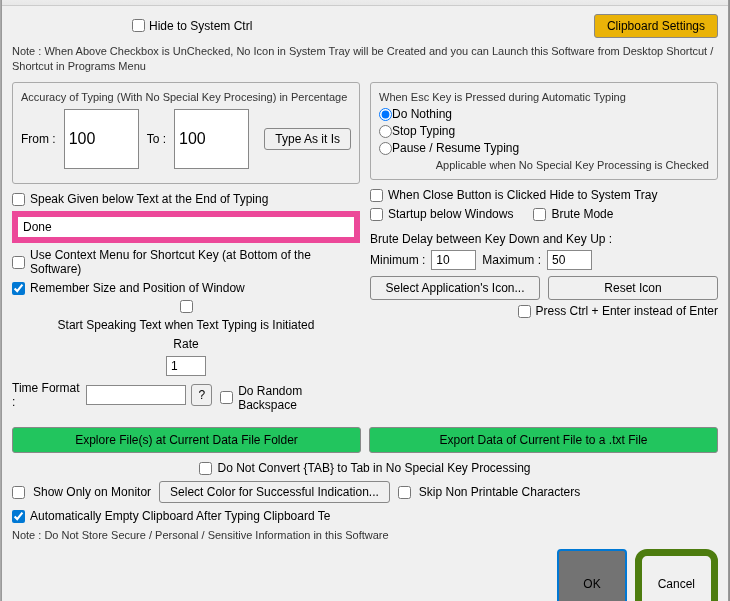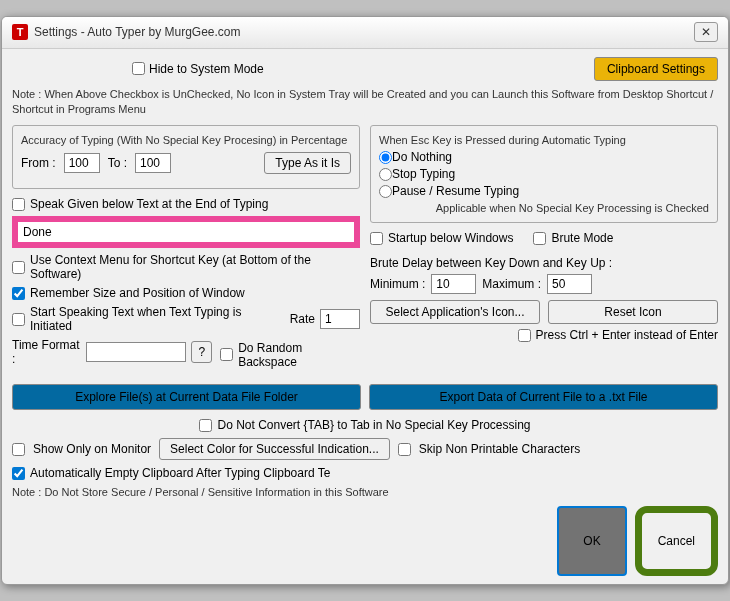--- a/index.html
+++ b/index.html
@@ -124,24 +124,24 @@
       margin-bottom: 6px;
     }
     .from-to-row {
       display: flex;
       align-items: center;
       gap: 8px;
       margin-bottom: 6px;
     }
     .field-label { font-size: 12px; }
     .num-input {
-      width: 36px;
-      border: 1px solid #888;
-      padding: 2px 4px;
-      font-size: 12px;
+      width: 75px;
+      border: 1px solid #888;
+      padding: 20px 4px;
+      font-size: 16px;
       background: white;
     }
     .type-as-is-btn {
       margin-left: auto;
       padding: 3px 10px;
       background: #f0f0f0;
       border: 1px solid #888;
       border-radius: 3px;
       cursor: pointer;
       font-size: 12px;
@@ -161,20 +161,21 @@
       font-size: 12px;
       background: white;
       margin-bottom: 5px;
     }
     .rate-row {
       display: flex;
       align-items: center;
       gap: 5px;
       font-size: 12px;
       margin-bottom: 5px;
+      flex-direction: column;
     }
     .rate-input {
       width: 40px;
       border: 1px solid #888;
       padding: 2px 4px;
       font-size: 12px;
       background: white;
     }
     .time-format-row {
       display: flex;
@@ -264,21 +265,21 @@
       margin-top: 4px;
     }
     .explore-export-row {
       display: flex;
       gap: 8px;
       margin-bottom: 8px;
     }
     .wide-btn {
       flex: 1;
       padding: 5px 8px;
-      background: #0369a1;
+      background: #22c55e;
       border: 1px solid #888;
       border-radius: 3px;
       cursor: pointer;
       font-size: 12px;
       text-align: center;
     }
 
     .tab-no-convert-row {
       display: flex;
       align-items: center;
@@ -358,21 +359,21 @@
       <span class="title-text">Settings - Auto Typer by MurgGee.com</span>
     </div>
     <button class="close-btn">✕</button>
   </div>
 
   <div class="content">
 
     <div class="top-row">
       <label class="hide-tray-label">
         <input type="checkbox" style="">
-        <span>Hide to System Mode</span>
+        <span>Hide to System Ctrl</span>
       </label>
       <button class="btn-clipboard">Clipboard Settings</button>
     </div>
 
     <div class="note-text">Note : When Above Checkbox is UnChecked, No Icon in System Tray will be Created and you can Launch this Software from Desktop Shortcut / Shortcut in Programs Menu</div>
 
     <div class="main-grid">
 
       <div class="left-panel">
 
@@ -443,20 +444,24 @@
             <span>Stop Typing</span>
           </div>
           <div class="radio-row">
             <input type="radio" name="esc_action" style="">
             <span>Pause / Resume Typing</span>
           </div>
           <div class="applicable-text">Applicable when No Special Key Processing is Checked</div>
         </div>
 
         <div class="right-checkboxes">
+          <div class="checkbox-row">
+            <input type="checkbox" style="">
+            <span>When Close Button is Clicked Hide to System Tray</span>
+          </div>
           <div style="display:flex; gap:20px;">
             <div class="checkbox-row">
               <input type="checkbox" style="">
               <span>Startup below Windows</span>
             </div>
             <div class="checkbox-row">
               <input type="checkbox" style="">
               <span>Brute Mode</span>
             </div>
           </div>

